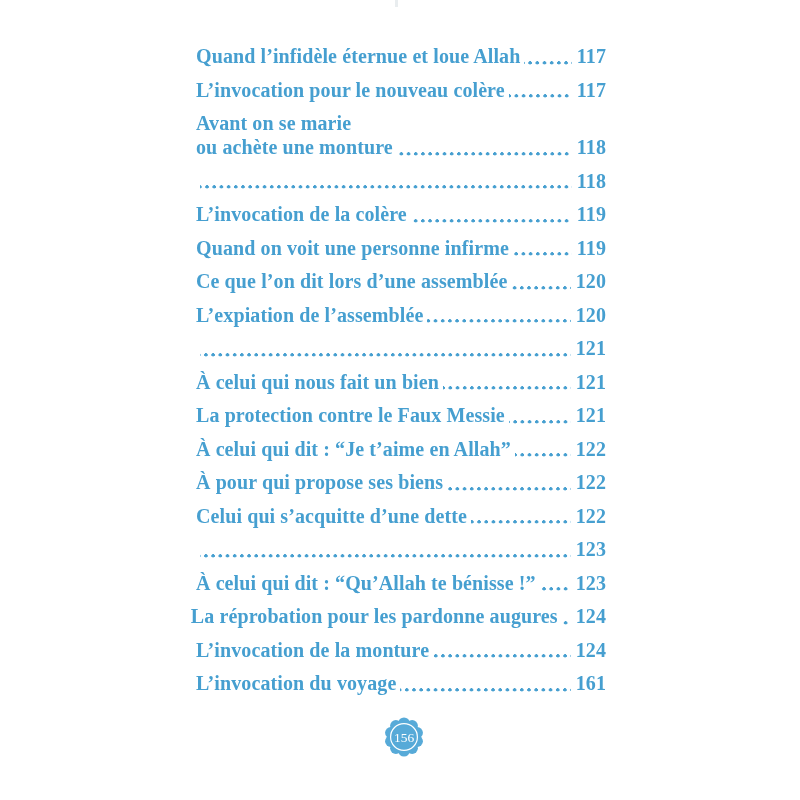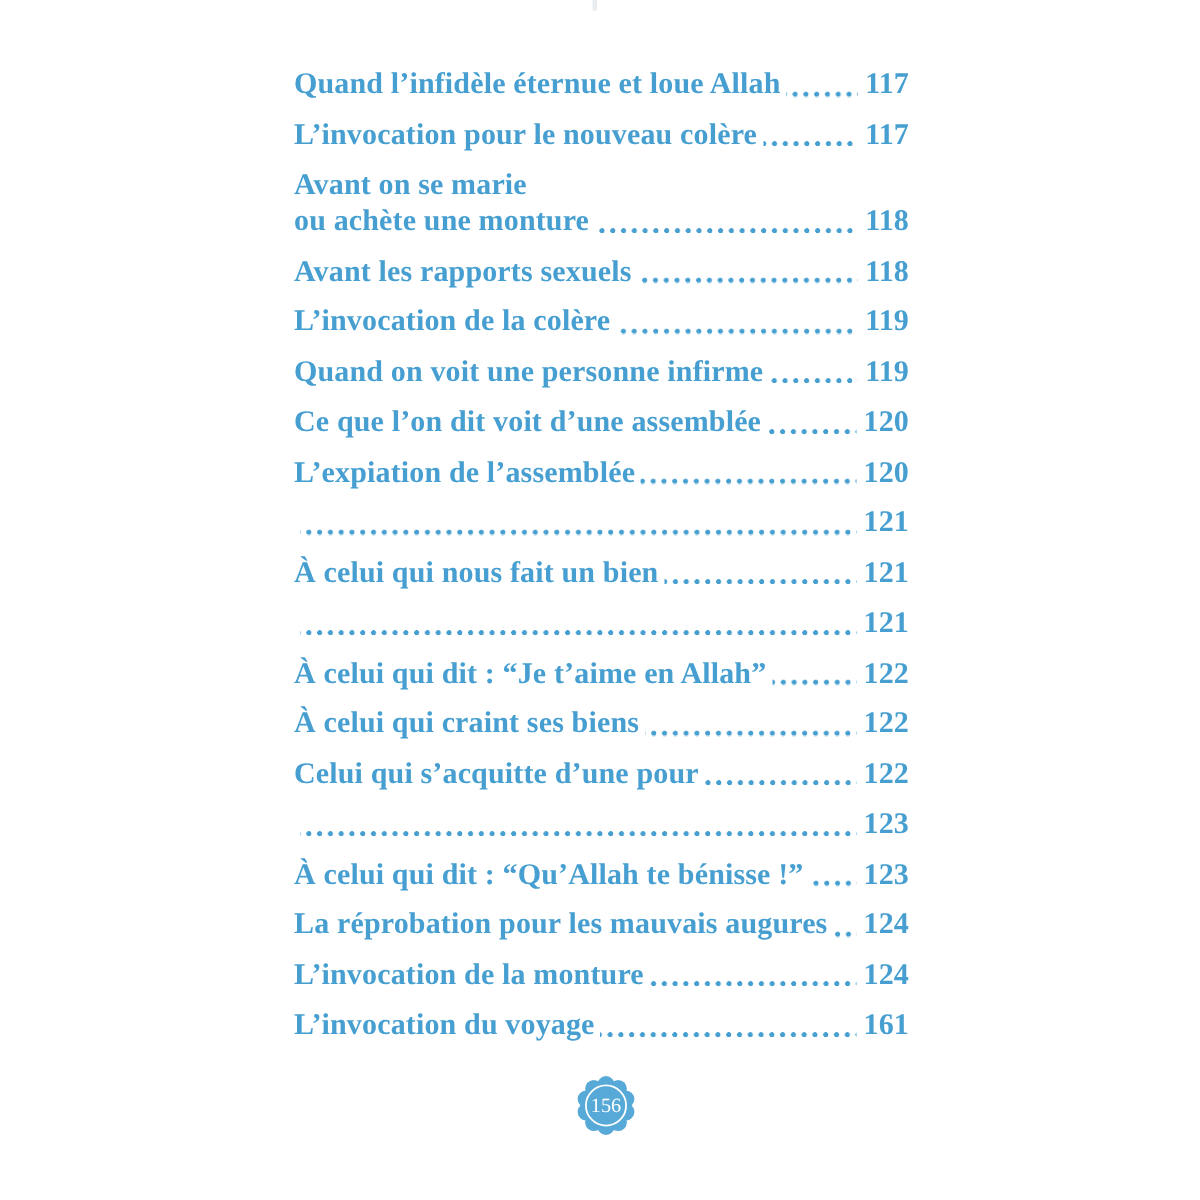--- a/index.html
+++ b/index.html
@@ -104,21 +104,20 @@
       <div class="pre-line">Avant on se marie</div>
         <div class="row">
         <span class="label">ou achète une monture</span>
         <span class="leader"></span>
         <span class="page-num">118</span>
       </div>
     </div>
 
     <div class="entry">
       <div class="row">
-        <span class="label">Avant les rapports sexuels</span>
         <span class="leader"></span>
         <span class="page-num">118</span>
       </div>
     </div>
 
     <div class="entry">
       <div class="row">
         <span class="label">L’invocation de la colère</span>
         <span class="leader"></span>
         <span class="page-num">119</span>
@@ -128,21 +127,21 @@
     <div class="entry">
       <div class="row">
         <span class="label">Quand on voit une personne infirme</span>
         <span class="leader"></span>
         <span class="page-num">119</span>
       </div>
     </div>
 
     <div class="entry">
       <div class="row">
-        <span class="label">Ce que l’on dit voit d’une assemblée</span>
+        <span class="label">Ce que l’on dit lors d’une assemblée</span>
         <span class="leader"></span>
         <span class="page-num">120</span>
       </div>
     </div>
 
     <div class="entry">
       <div class="row">
         <span class="label">L’expiation de l’assemblée</span>
         <span class="leader"></span>
         <span class="page-num">120</span>
@@ -159,44 +158,45 @@
     <div class="entry">
       <div class="row">
         <span class="label">À celui qui nous fait un bien</span>
         <span class="leader"></span>
         <span class="page-num">121</span>
       </div>
     </div>
 
     <div class="entry">
       <div class="row">
+        <span class="label">La protection contre le Faux Messie</span>
         <span class="leader"></span>
         <span class="page-num">121</span>
       </div>
     </div>
 
     <div class="entry">
       <div class="row">
         <span class="label">À celui qui dit : “Je t’aime en Allah”</span>
         <span class="leader"></span>
         <span class="page-num">122</span>
       </div>
     </div>
 
     <div class="entry">
       <div class="row">
-        <span class="label">À celui qui craint ses biens</span>
+        <span class="label">À pour qui propose ses biens</span>
         <span class="leader"></span>
         <span class="page-num">122</span>
       </div>
     </div>
 
     <div class="entry">
       <div class="row">
-        <span class="label">Celui qui s’acquitte d’une pour</span>
+        <span class="label">Celui qui s’acquitte d’une dette</span>
         <span class="leader"></span>
         <span class="page-num">122</span>
       </div>
     </div>
 
     <div class="entry">
       <div class="row">
         <span class="leader"></span>
         <span class="page-num">123</span>
       </div>
@@ -205,21 +205,21 @@
     <div class="entry">
       <div class="row">
         <span class="label">À celui qui dit : “Qu’Allah te bénisse !”</span>
         <span class="leader"></span>
         <span class="page-num">123</span>
       </div>
     </div>
 
     <div class="entry">
       <div class="row">
-        <span class="label">La réprobation pour les mauvais augures</span>
+        <span class="label">La réprobation pour les pardonne augures</span>
         <span class="leader"></span>
         <span class="page-num">124</span>
       </div>
     </div>
 
     <div class="entry">
       <div class="row">
         <span class="label">L’invocation de la monture</span>
         <span class="leader"></span>
         <span class="page-num">124</span>

